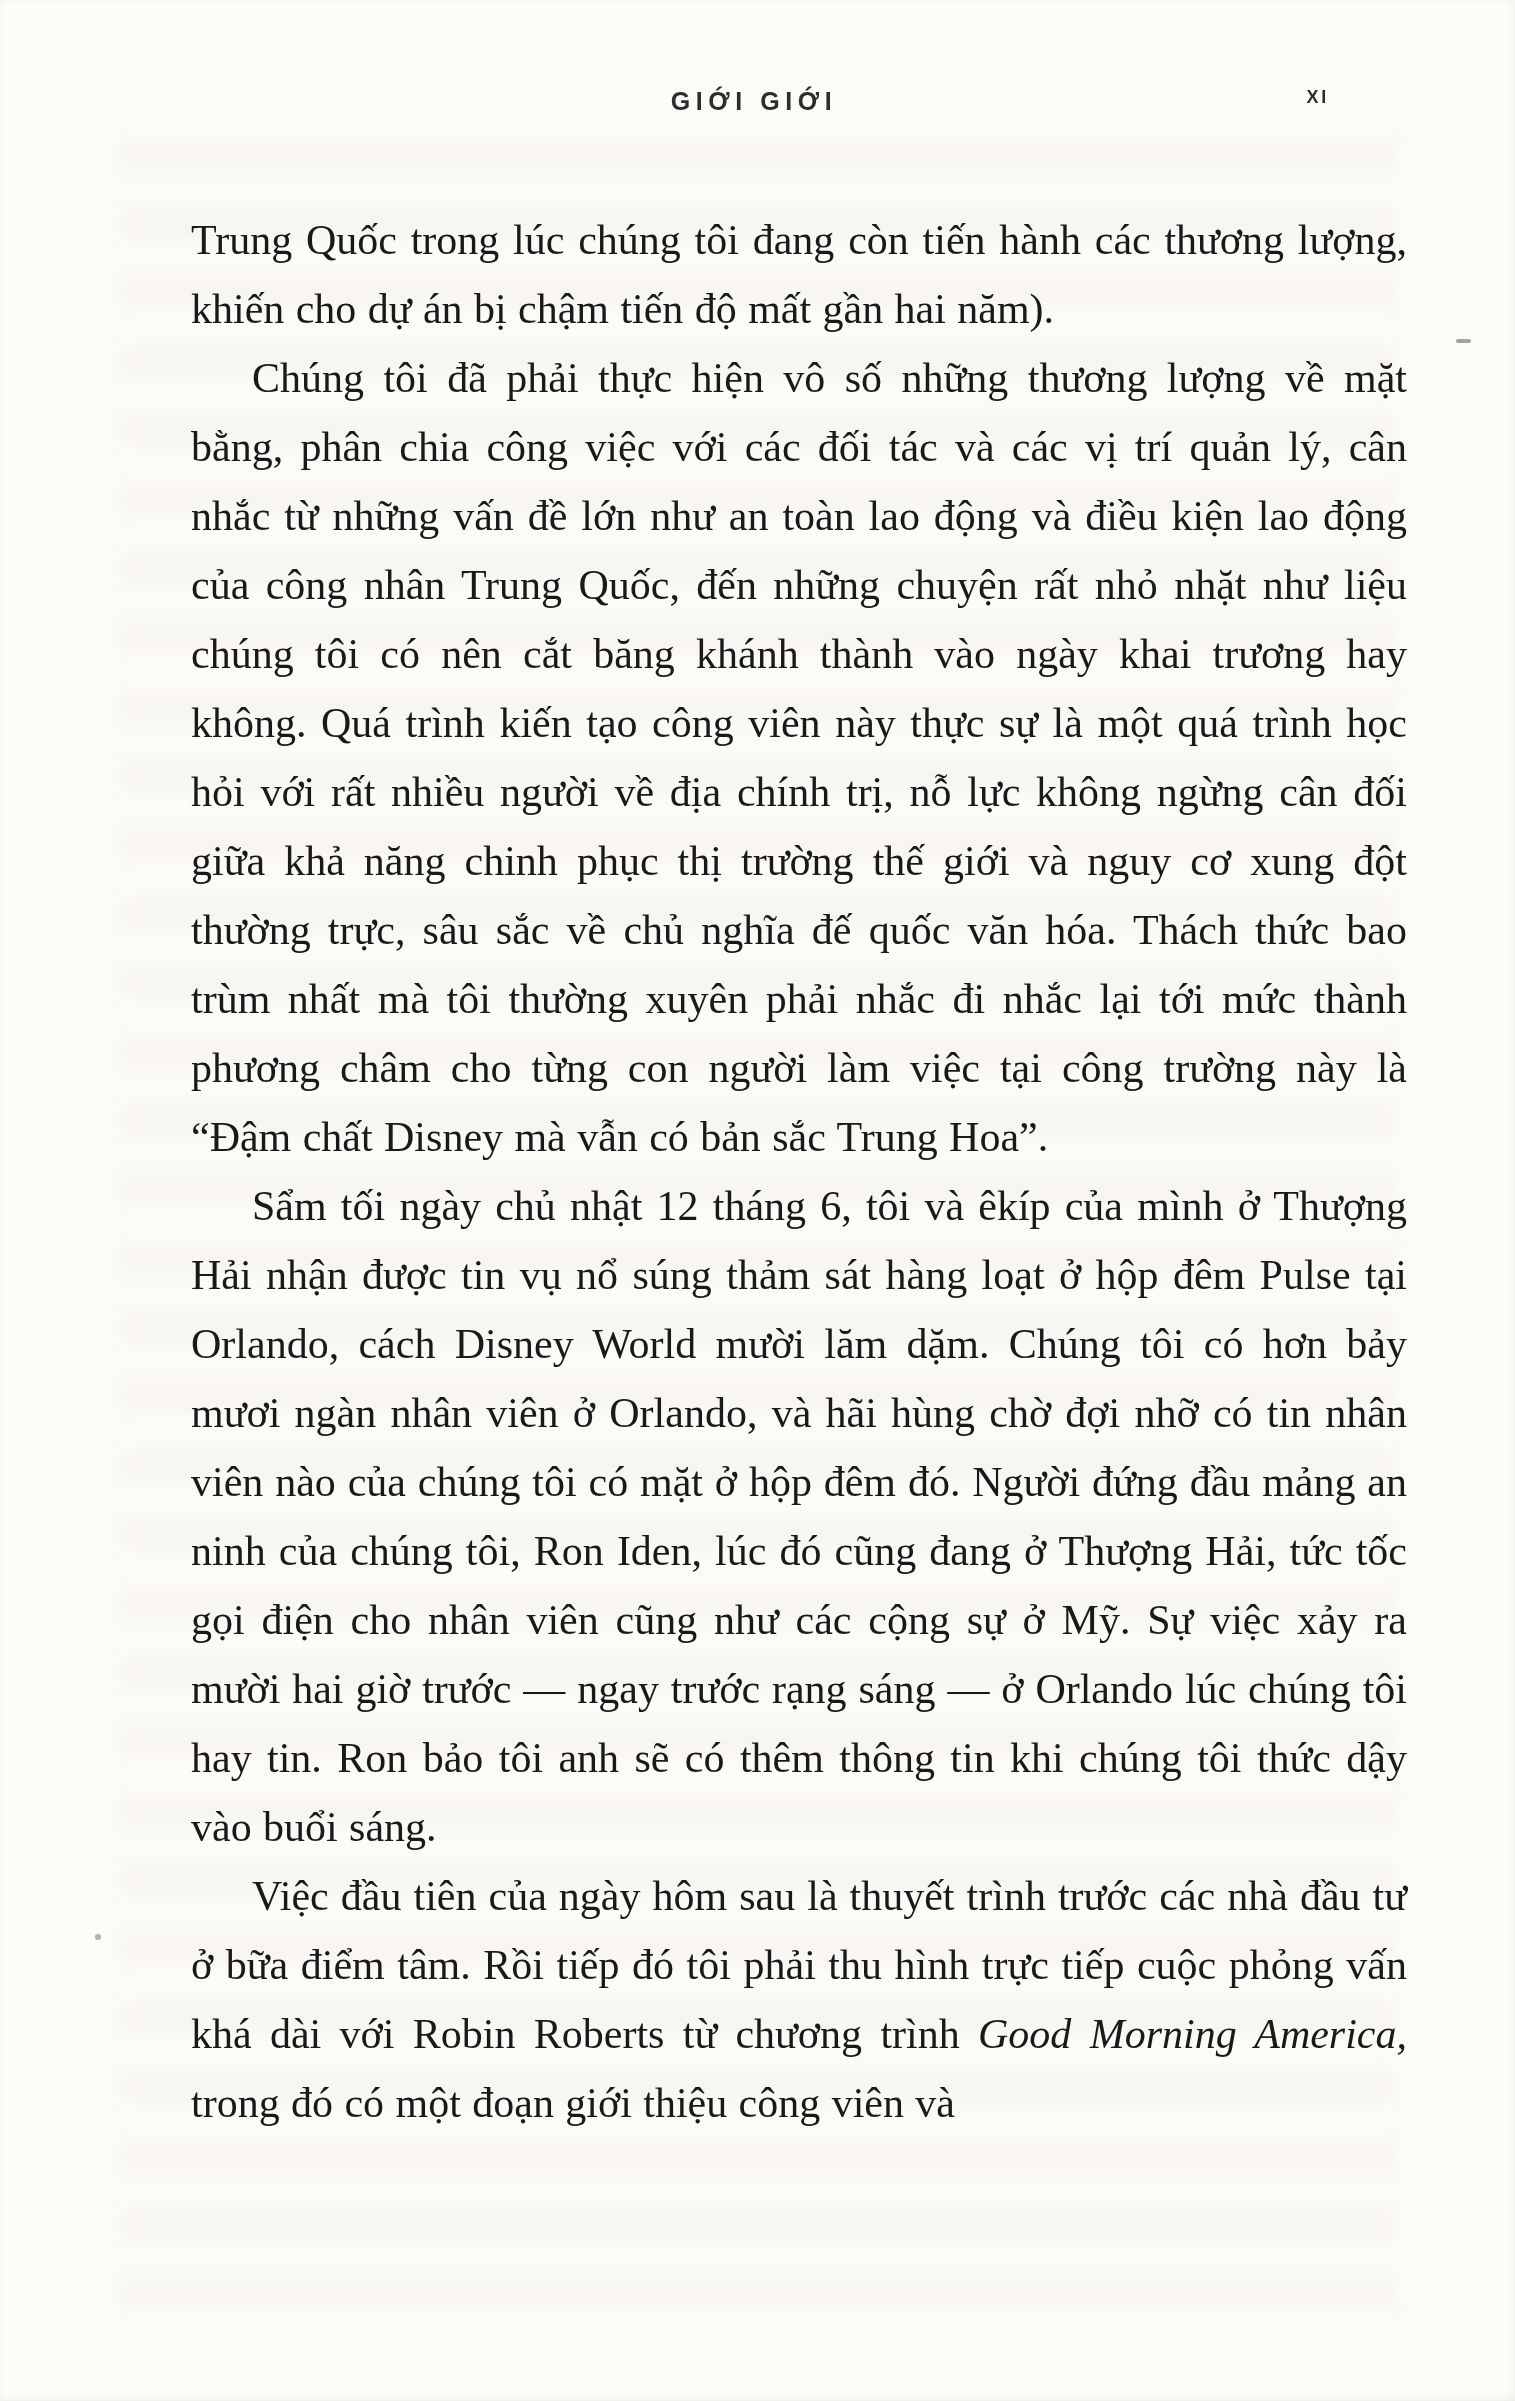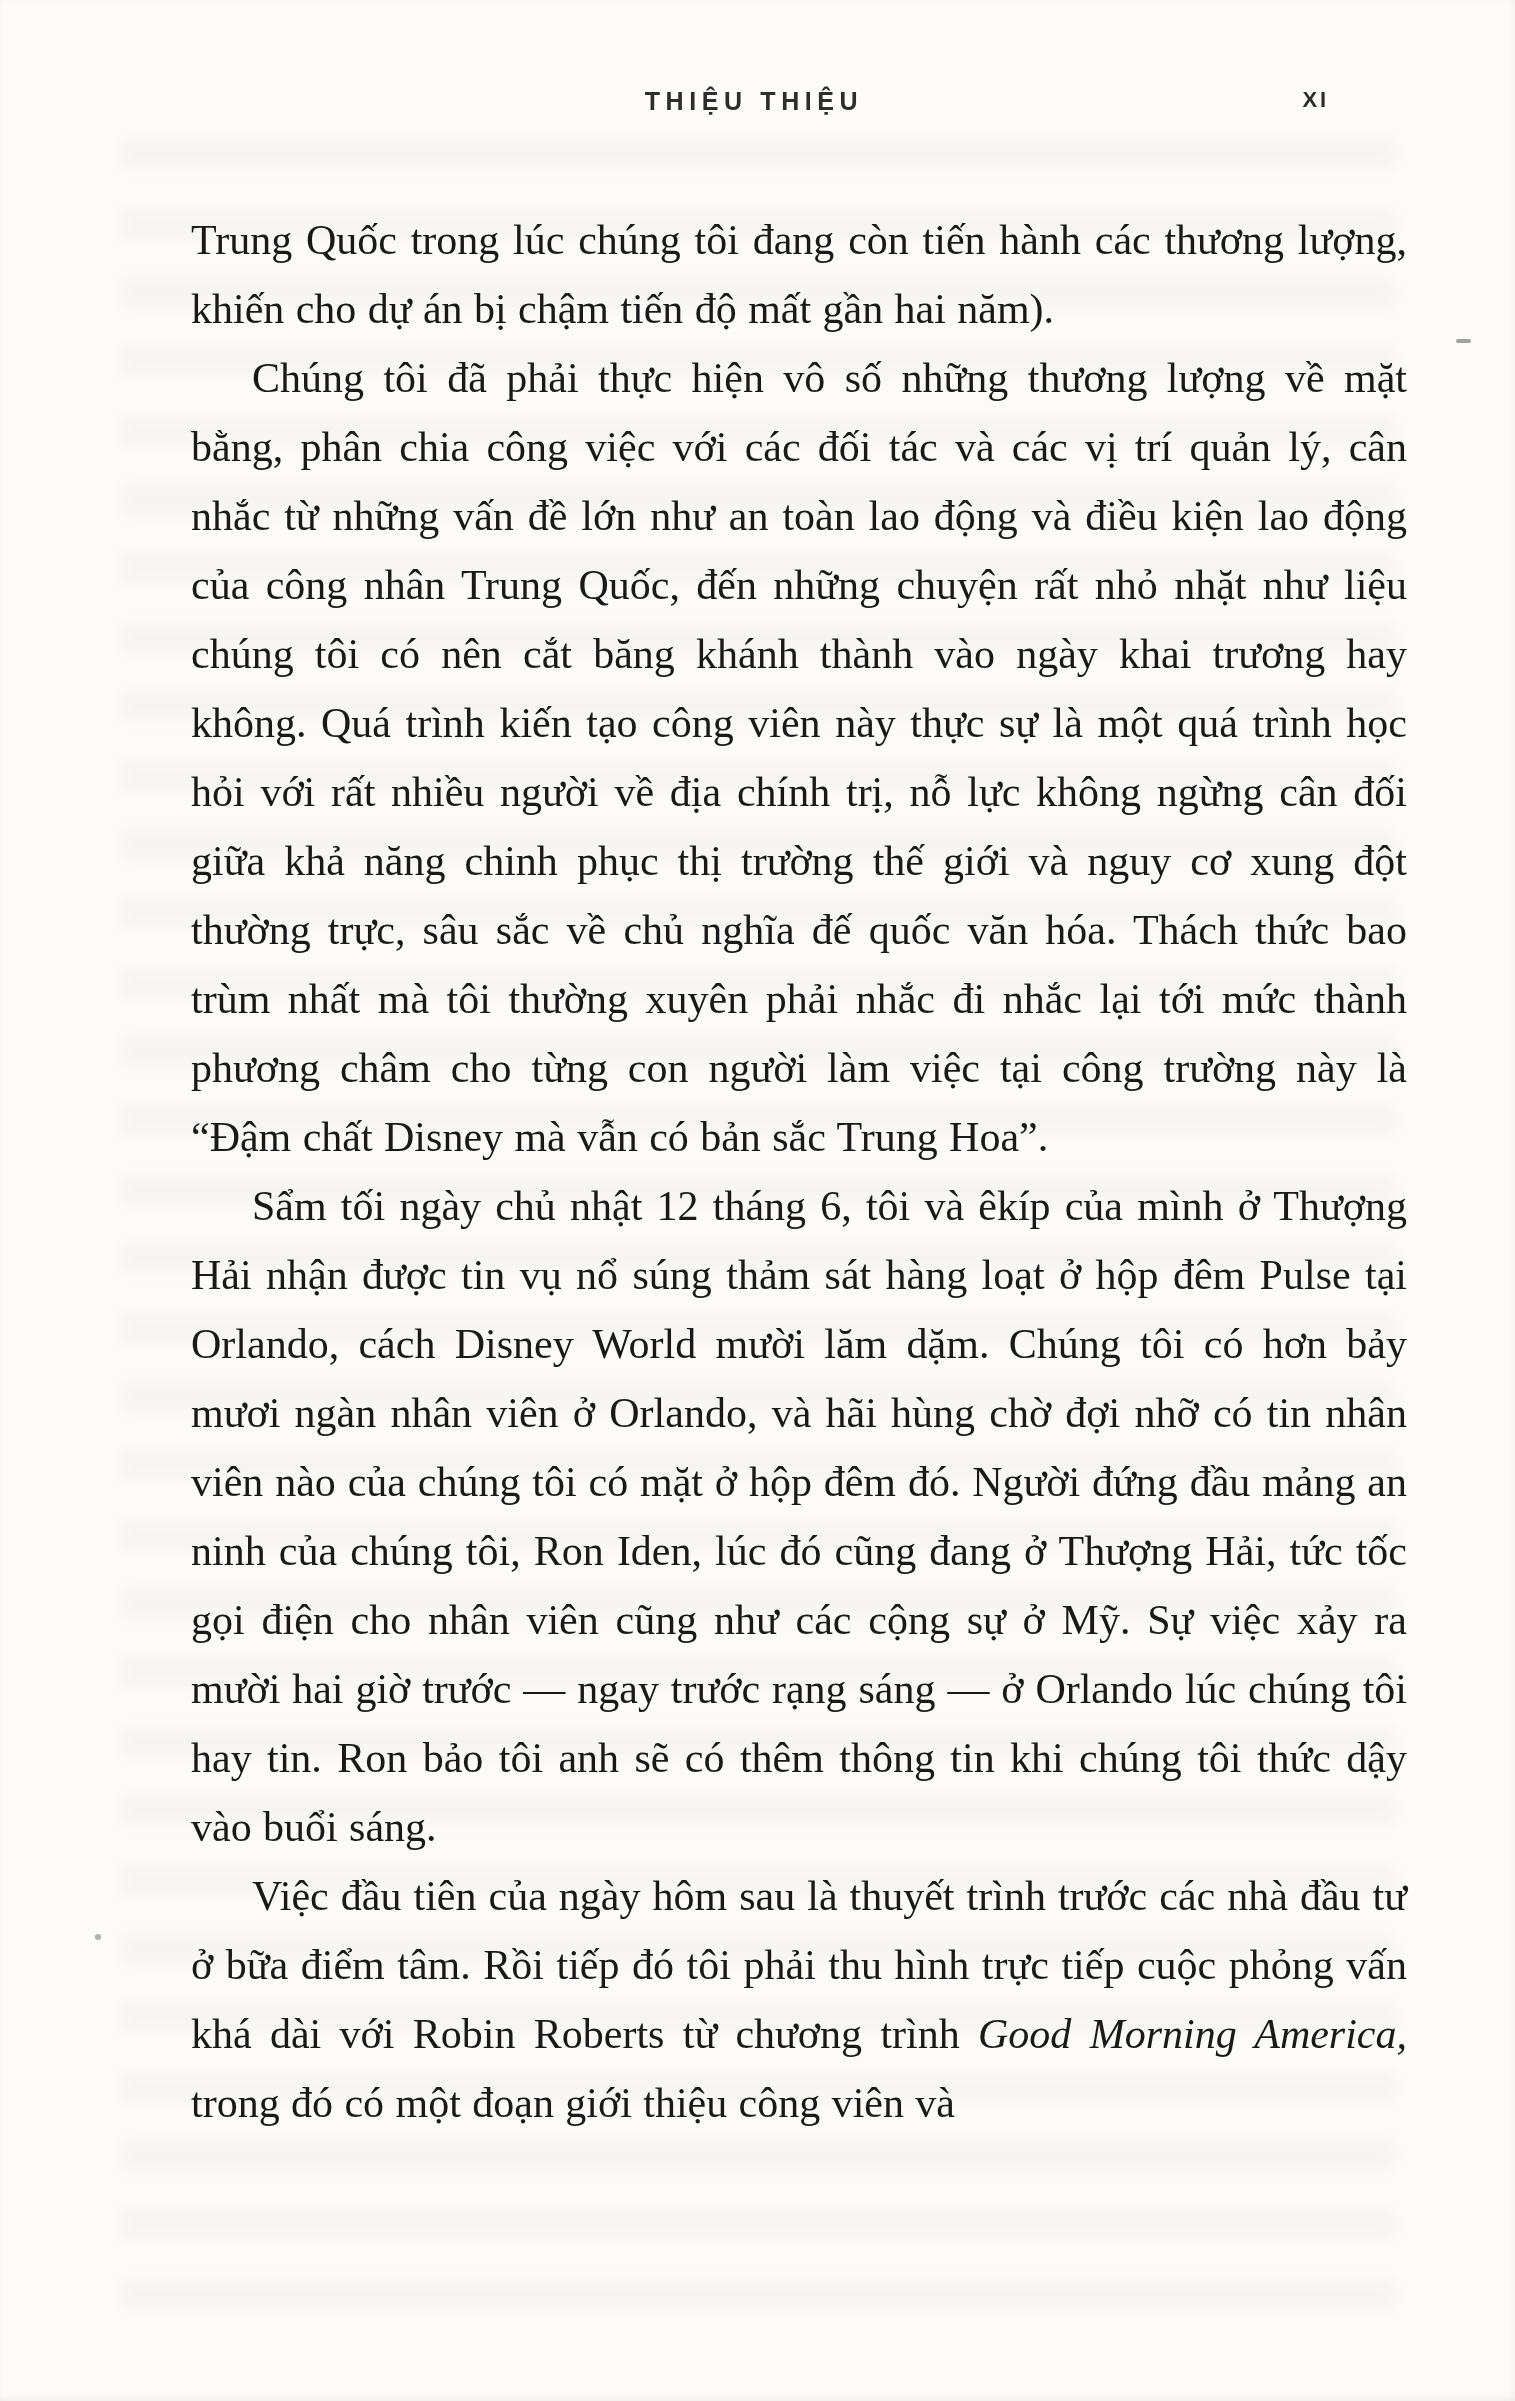--- a/index.html
+++ b/index.html
@@ -47,21 +47,21 @@
   .head-title {
     display: block;
     text-align: center;
     font-size: 25px;
     letter-spacing: 5.6px;
   }
   .folio {
     position: absolute;
     top: 0;
     right: 33px;
-    font-size: 22px;
+    font-size: 18px;
     letter-spacing: 2.8px;
     text-align: right;
   }
   .text-block {
     position: absolute;
     top: 206px;
     left: 146px;
     width: 1216px;
     margin-left: 45px;
   }
@@ -100,21 +100,21 @@
   }
 </style>
 </head>
 <body>
 
 <div class="page">
 
   <div class="bleed"></div>
 
   <header class="running-head">
-    <span class="head-title">THIỆU THIỆU</span>
+    <span class="head-title">GIỚI GIỚI</span>
     <span class="folio">XI</span>
   </header>
 
   <main class="text-block">
     <p class="para no-indent">Trung Quốc trong lúc chúng tôi đang còn tiến hành các thương lượng, khiến cho dự án bị chậm tiến độ mất gần hai năm).</p>
     <p class="para indent">Chúng tôi đã phải thực hiện vô số những thương lượng về mặt bằng, phân chia công việc với các đối tác và các vị trí quản lý, cân nhắc từ những vấn đề lớn như an toàn lao động và điều kiện lao động của công nhân Trung Quốc, đến những chuyện rất nhỏ nhặt như liệu chúng tôi có nên cắt băng khánh thành vào ngày khai trương hay không. Quá trình kiến tạo công viên này thực sự là một quá trình học hỏi với rất nhiều người về địa chính trị, nỗ lực không ngừng cân đối giữa khả năng chinh phục thị trường thế giới và nguy cơ xung đột thường trực, sâu sắc về chủ nghĩa đế quốc văn hóa. Thách thức bao trùm nhất mà tôi thường xuyên phải nhắc đi nhắc lại tới mức thành phương châm cho từng con người làm việc tại công trường này là “Đậm chất Disney mà vẫn có bản sắc Trung Hoa”.</p>
     <p class="para indent">Sẩm tối ngày chủ nhật 12 tháng 6, tôi và êkíp của mình ở Thượng Hải nhận được tin vụ nổ súng thảm sát hàng loạt ở hộp đêm Pulse tại Orlando, cách Disney World mười lăm dặm. Chúng tôi có hơn bảy mươi ngàn nhân viên ở Orlando, và hãi hùng chờ đợi nhỡ có tin nhân viên nào của chúng tôi có mặt ở hộp đêm đó. Người đứng đầu mảng an ninh của chúng tôi, Ron Iden, lúc đó cũng đang ở Thượng Hải, tức tốc gọi điện cho nhân viên cũng như các cộng sự ở Mỹ. Sự việc xảy ra mười hai giờ trước — ngay trước rạng sáng — ở Orlando lúc chúng tôi hay tin. Ron bảo tôi anh sẽ có thêm thông tin khi chúng tôi thức dậy vào buổi sáng.</p>
     <p class="para indent"><span>Việc đầu tiên của ngày hôm sau là thuyết trình trước các nhà đầu tư ở bữa điểm tâm. Rồi tiếp đó tôi phải thu hình trực tiếp cuộc phỏng vấn khá dài với Robin Roberts từ chương trình </span><em class="title-italic">Good Morning America,</em><span> trong đó có một đoạn giới thiệu công viên và</span></p>
   </main>
 

